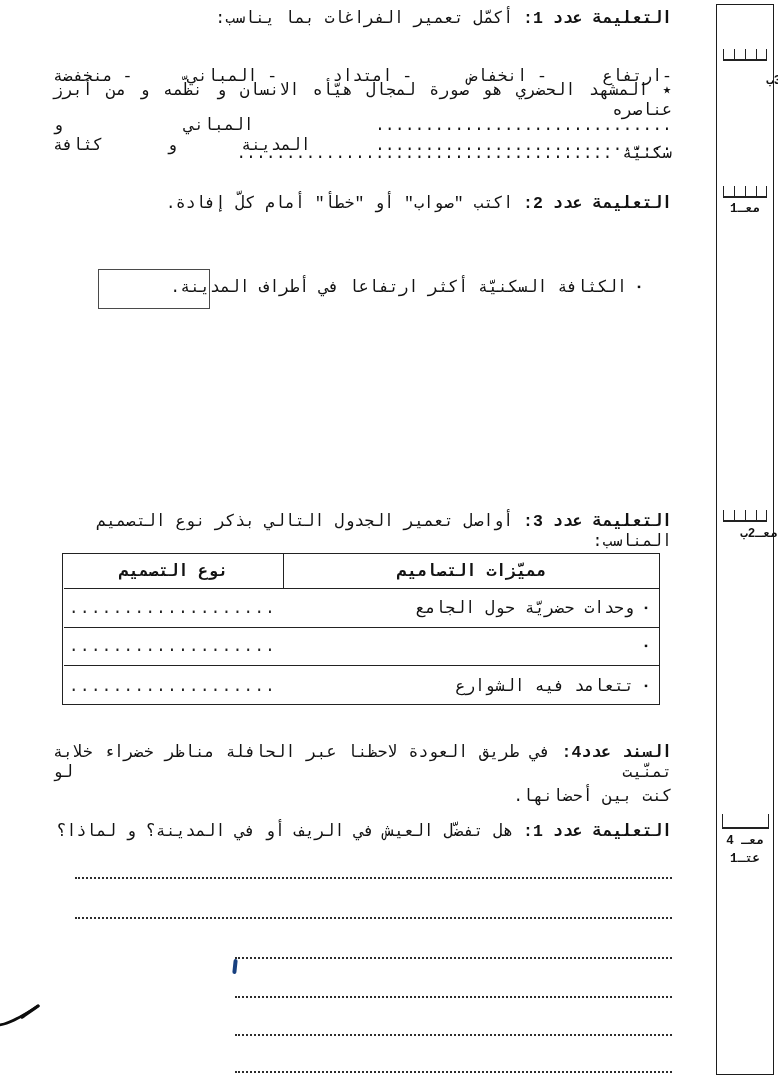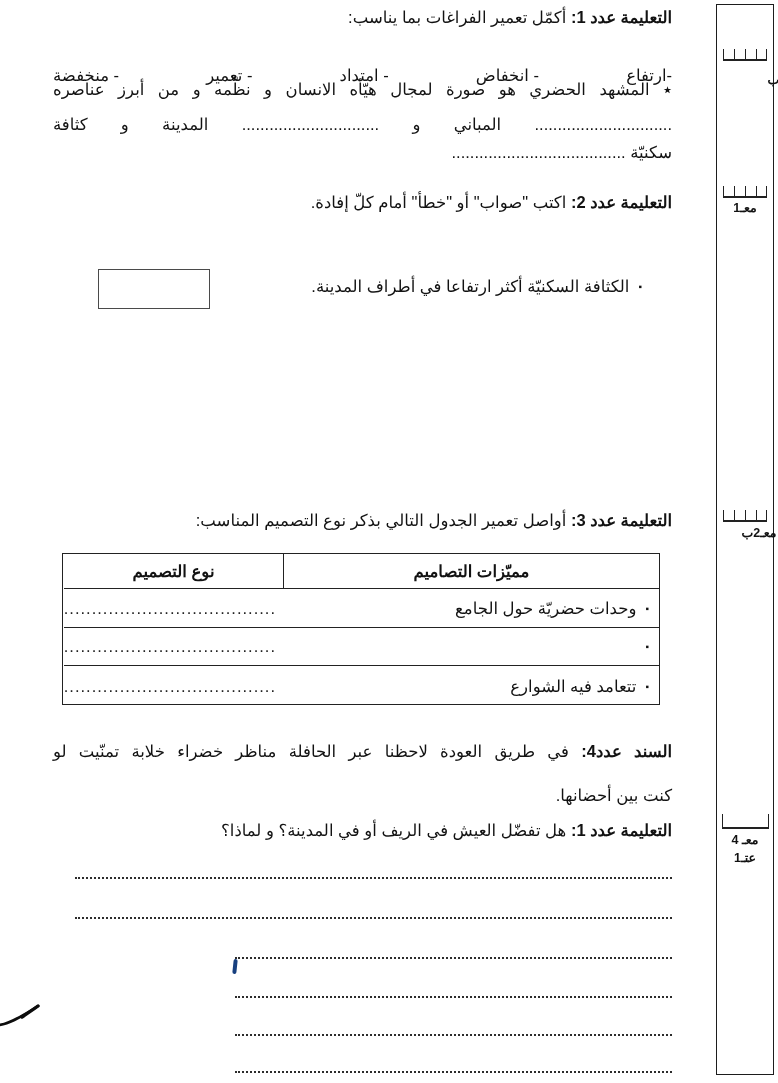--- a/index.html
+++ b/index.html
@@ -1,20 +1,20 @@
 <!DOCTYPE html>
 <html lang="ar"><head>
 <meta charset="utf-8">
 <style>
   html,body{margin:0;padding:0;background:#ffffff;}
   .page{
     position:relative;
     width:778px;height:1083px;
     background:#ffffff;
-    font-family:Liberation Sans, sans-serif;
+    font-family:Liberation Mono, monospace;
     color:#121212;
     overflow:hidden;
   }
   .content{
     position:absolute;left:53px;top:0;width:619px;height:1083px;
     direction:rtl;font-size:16.5px;
   }
   .abs{position:absolute;}
   .line{width:100%;direction:rtl;}
   .just{text-align:justify;text-align-last:justify;}
@@ -68,21 +68,21 @@
 
     <div class="abs title-line" style="top:8px;">
       <span class="bold">التعليمة عدد 1:</span>
       <span>أكمّل تعمير الفراغات بما يناسب:</span>
     </div>
 
     <div class="abs wordbank" style="top:42px;">
       <span>-ارتفاع</span>
       <span>- انخفاض</span>
       <span>- امتداد</span>
-      <span>- تعمير</span>
+      <span>- المباني</span>
       <span>- منخفضة</span>
     </div>
 
     <div class="abs line just" style="top:80px;">٭ المشهد الحضري هو صورة لمجال هيّأه الانسان و نظّمه و من أبرز عناصره</div>
     <div class="abs line just" style="top:115px;">.............................. المباني و .............................. المدينة و كثافة</div>
     <div class="abs line right" style="top:143px;">سكنيّة ......................................</div>
 
     <div class="abs title-line" style="top:193px;">
       <span class="bold">التعليمة عدد 2:</span>
       <span>اكتب "صواب" أو "خطأ" أمام كلّ إفادة.</span>

